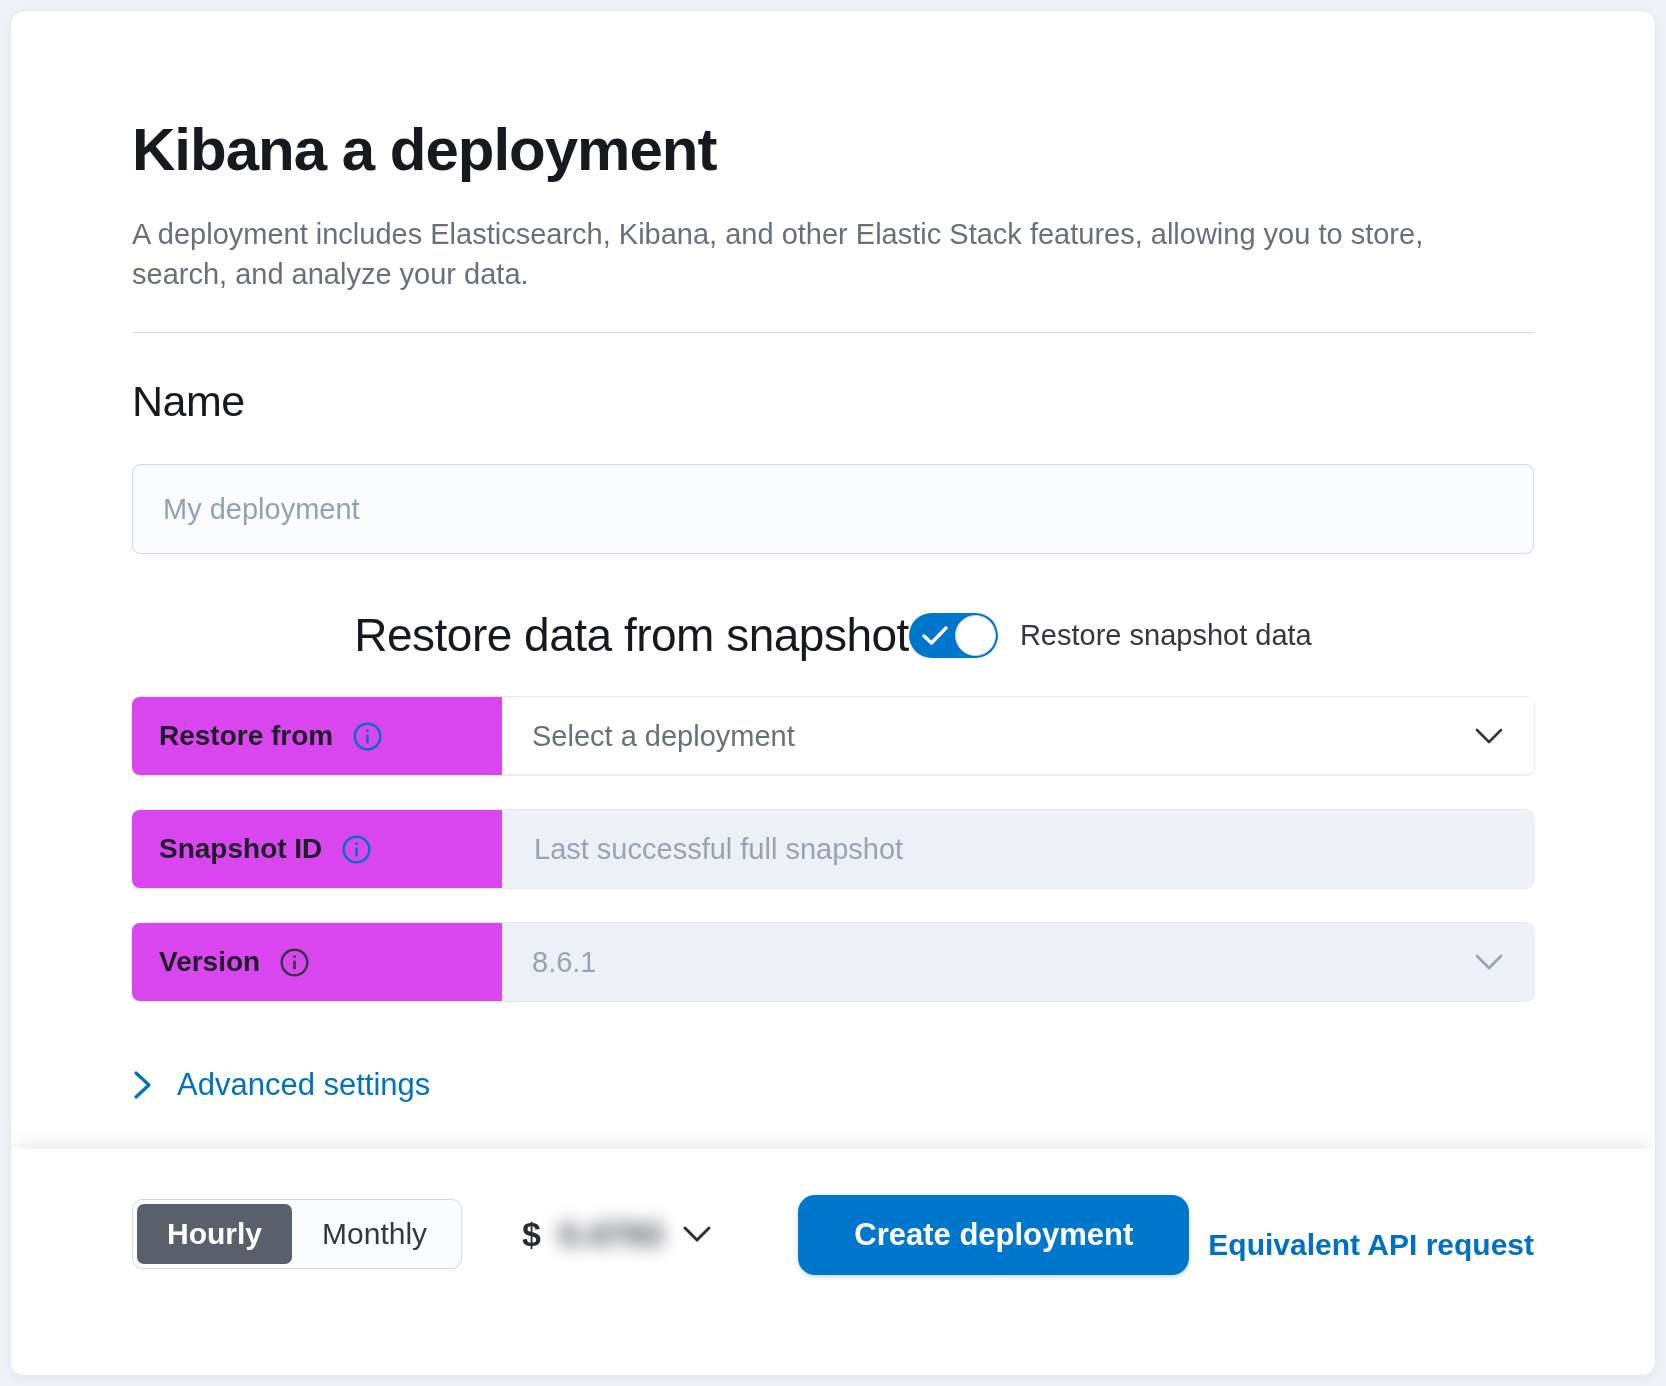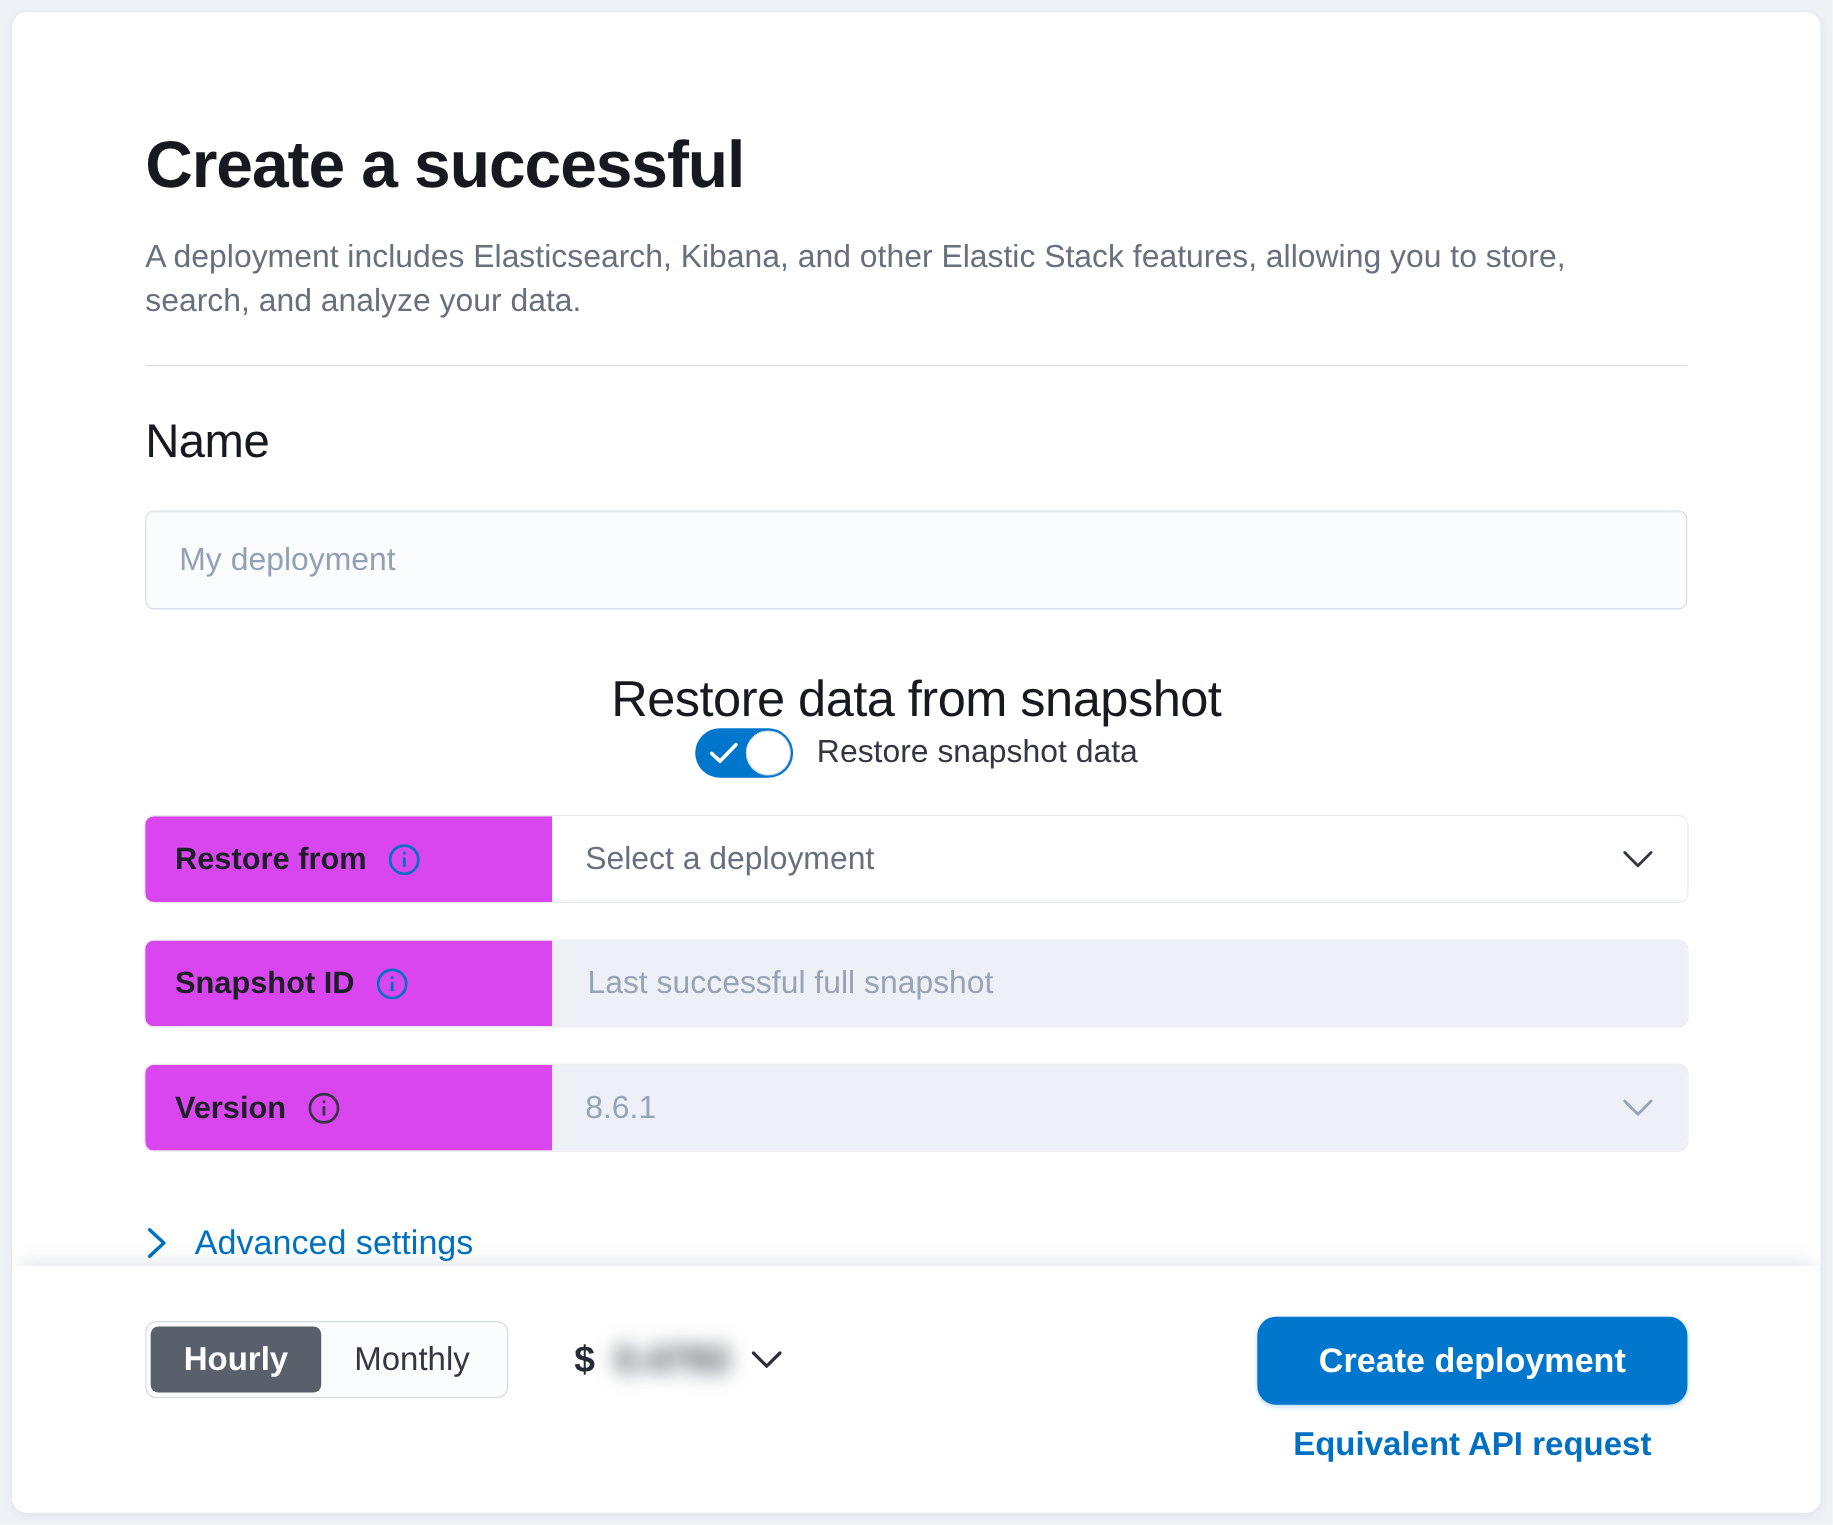--- a/index.html
+++ b/index.html
@@ -49,21 +49,20 @@
     font-size: 29px; font-family: "Liberation Sans", sans-serif;
     color: #343741;
     box-shadow: inset 0 1px 2px rgba(105,112,125,0.08);
     outline: none;
   }
   .text-input::placeholder { color: #94a0b5; }
 
   .restore-header {
     display: flex; align-items: center; justify-content: center;
     margin: 54px 0 0 0;
-    flex-direction: column;
   }
   .restore-header .section-heading { margin: 0; font-size: 46px; }
   .toggle-group { display: flex; align-items: center; gap: 22px; }
   .toggle {
     position: relative; width: 89px; height: 45px;
     background: #0077cc; border-radius: 23px;
     border: none; cursor: pointer; padding: 0;
   }
   .toggle .knob {
     position: absolute; top: 2px; right: 2px;
@@ -134,21 +133,21 @@
   }
   .segment.selected { background: #5a606b; color: #ffffff; font-weight: 700; }
 
   .price { display: flex; align-items: center; gap: 18px; cursor: pointer; }
   .price .currency { font-size: 34px; font-weight: 700; color: #272b33; }
   .price .amount {
     font-size: 34px; font-weight: 700; color: #3a3f4a;
     filter: blur(9px); user-select: none;
   }
 
-  .footer-right { display: flex; flex-direction: column; align-items: center; }
+  .footer-right { display: flex; flex-direction: row; align-items: center; gap: 19px; }
   .create-btn {
     border: none; cursor: pointer;
     background: #0077cc; color: #ffffff;
     font-family: "Liberation Sans", sans-serif;
     font-size: 31px; font-weight: 700;
     height: 80px; padding: 0 56px;
     border-radius: 17px;
     box-shadow: 0 2px 4px rgba(0,119,204,0.25);
   }
   .api-link {
@@ -157,21 +156,21 @@
     text-decoration: none; cursor: pointer;
   }
   .icon { display: inline-flex; align-items: center; justify-content: center; }
 </style>
 </head>
 <body>
 
 <div class="card">
   <div class="main">
 
-    <h1 class="page-title">Create a successful</h1>
+    <h1 class="page-title">Kibana a deployment</h1>
     <p class="page-subtitle">A deployment includes Elasticsearch, Kibana, and other Elastic Stack features, allowing you to store, search, and analyze your data.</p>
     <hr class="divider">
 
     <h2 class="section-heading">Name</h2>
     <input class="text-input" type="text" placeholder="My deployment" style="">
 
     <div class="restore-header">
       <h2 class="section-heading">Restore data from snapshot</h2>
       <div class="toggle-group">
         <button class="toggle" aria-checked="true">

